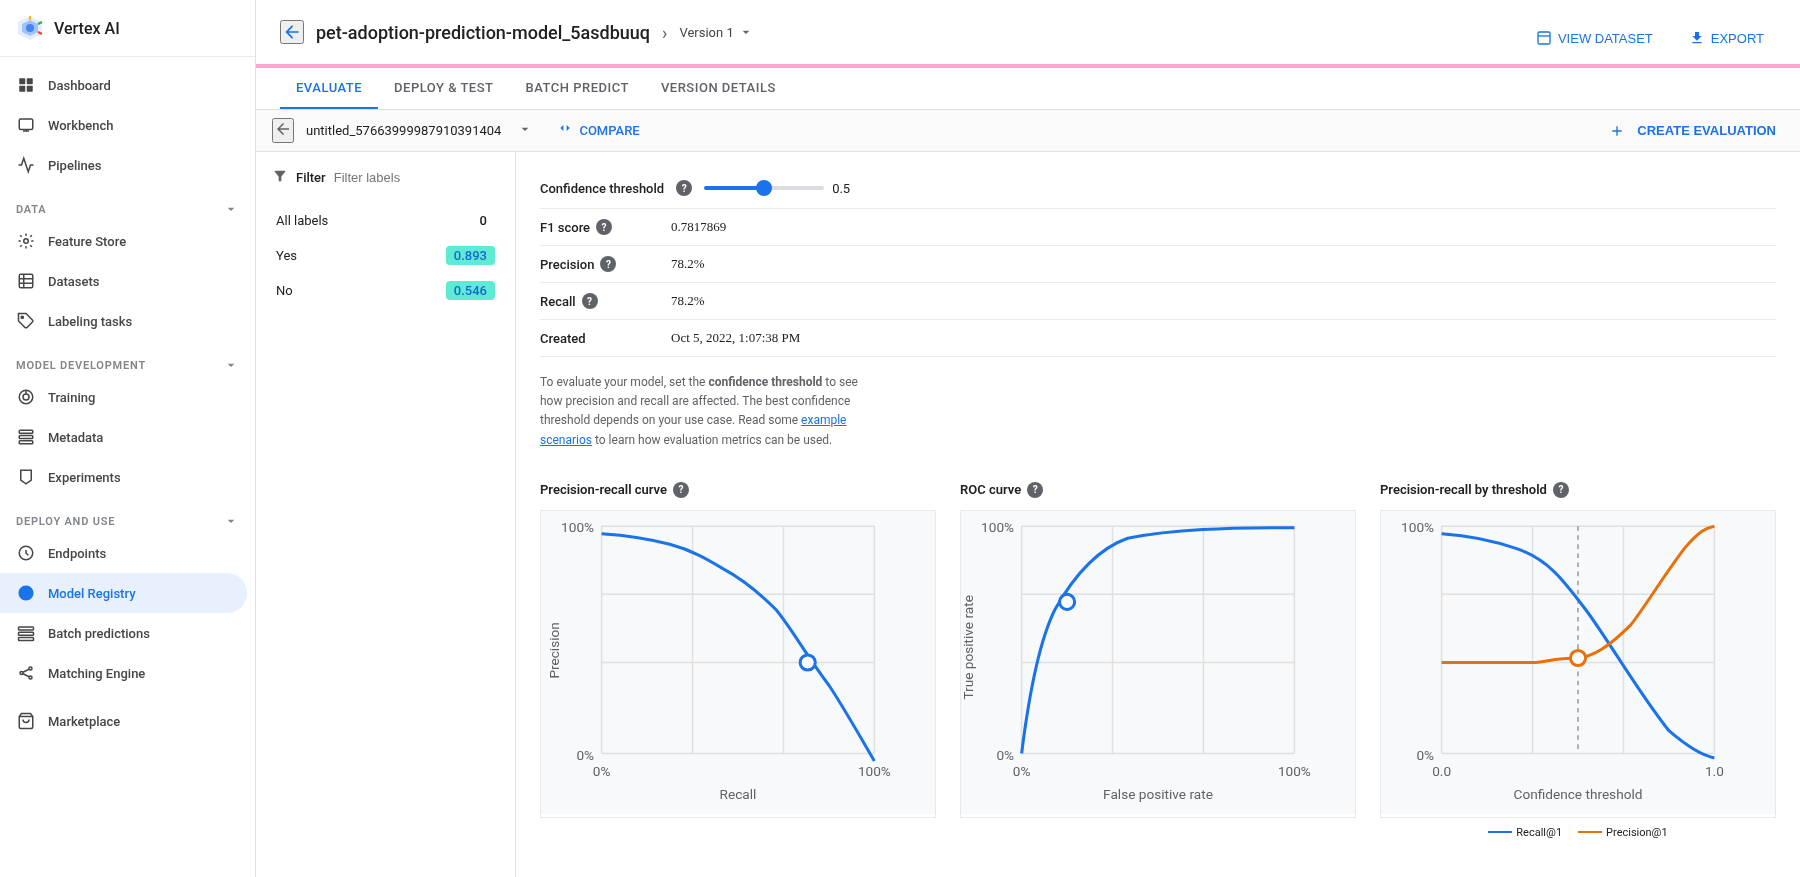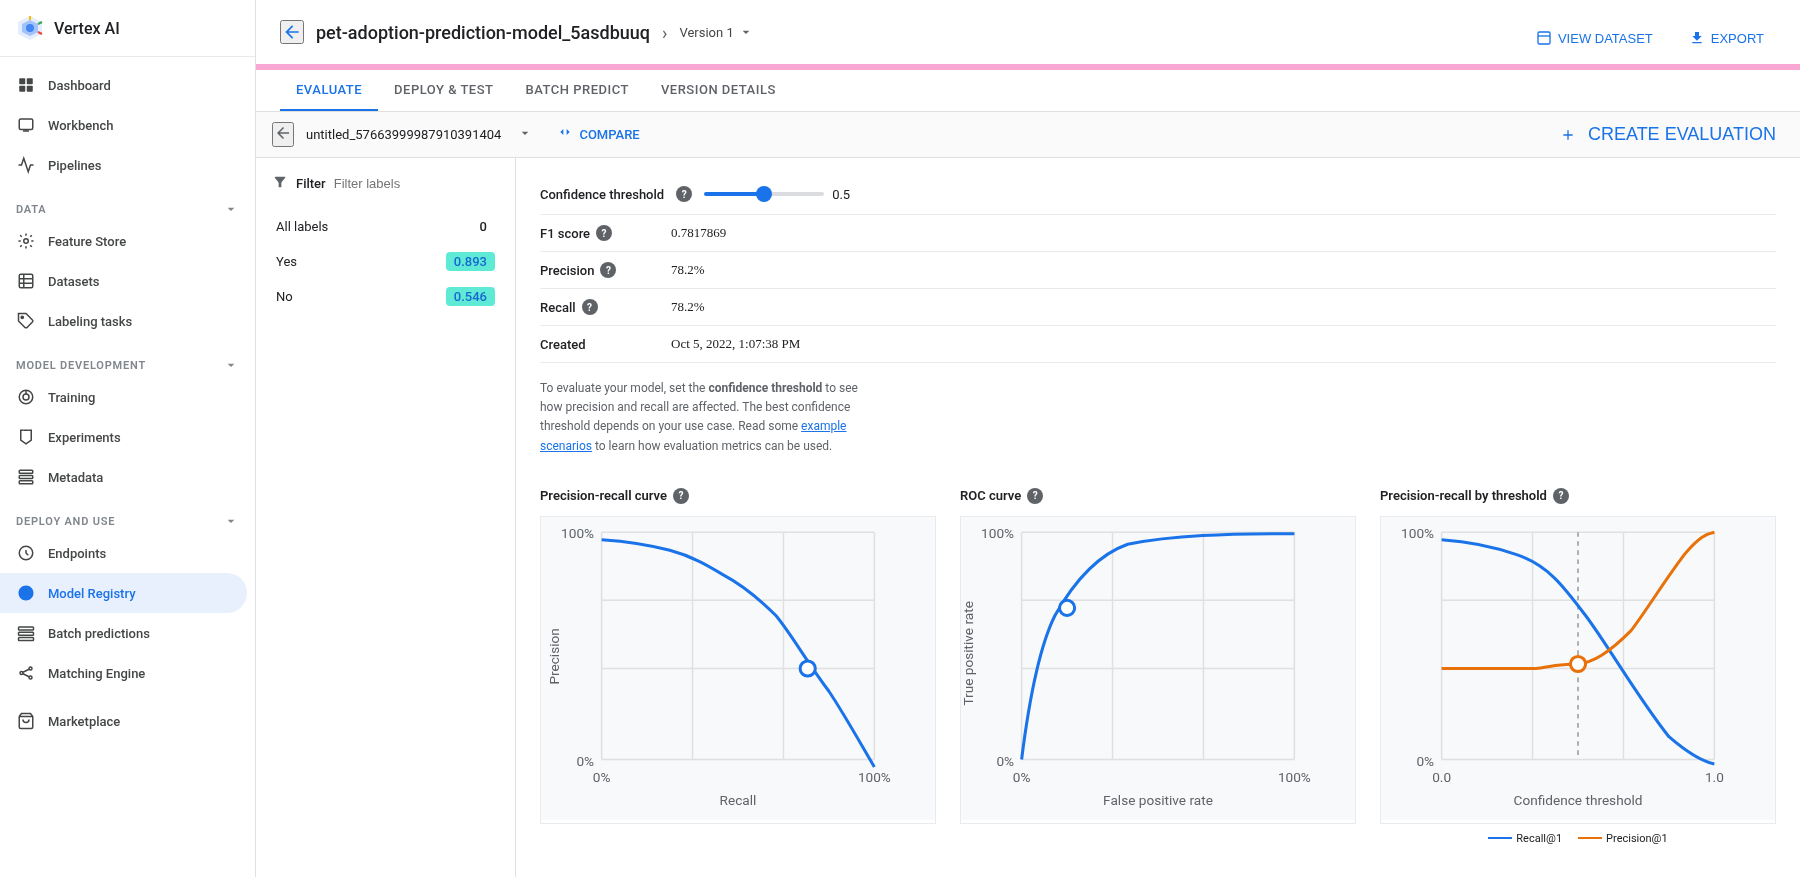--- a/index.html
+++ b/index.html
@@ -14,38 +14,38 @@
     .nav-item { display: flex; align-items: center; gap: 12px; padding: 10px 16px; cursor: pointer; border-radius: 0 24px 24px 0; margin-right: 8px; color: #444746; font-size: 13px; font-weight: 500; }
     .nav-item.active { background: #e8f0fe; color: #1a73e8; }
     .nav-section-title { font-size: 11px; font-weight: 600; color: #80868b; padding: 16px 16px 4px; letter-spacing: 0.8px; display: flex; align-items: center; justify-content: space-between; }
     .nav-icon { width: 20px; height: 20px; display: flex; align-items: center; justify-content: center; flex-shrink: 0; }
     .nav-icon svg { width: 18px; height: 18px; }
 
     
     .main { flex: 1; display: flex; flex-direction: column; overflow: hidden; }
 
     
-    .top-header { display: flex; align-items: center; padding: 12px 24px; border-bottom: 6px solid #f9a8d4; gap: 12px; min-height: 56px; }
+    .top-header { display: flex; align-items: center; padding: 12px 24px; border-bottom: 4px solid #f9a8d4; gap: 12px; min-height: 56px; }
     .back-btn { color: #1a73e8; cursor: pointer; display: flex; align-items: center; }
     .model-name { font-size: 18px; font-weight: 500; color: #202124; }
     .version-chip { display: flex; align-items: center; gap: 4px; color: #444746; font-size: 13px; cursor: pointer; }
     .header-actions { margin-left: auto; display: flex; gap: 12px; align-items: center; }
     .header-btn { display: flex; align-items: center; gap: 6px; color: #1a73e8; font-size: 13px; font-weight: 500; cursor: pointer; border: none; background: none; padding: 6px 12px; margin-top: 12px; }
 
     
     .tabs { display: flex; border-bottom: 1px solid #e0e0e0; padding: 0 24px; }
     .tab { padding: 12px 16px; font-size: 13px; font-weight: 500; color: #5f6368; cursor: pointer; border-bottom: 2px solid transparent; letter-spacing: 0.5px; }
     .tab.active { color: #1a73e8; border-bottom-color: #1a73e8; }
 
     
     .sub-header { display: flex; align-items: center; padding: 8px 16px; border-bottom: 1px solid #e0e0e0; gap: 12px; background: #fafafa; }
     .eval-back { color: #5f6368; cursor: pointer; }
     .eval-name { font-size: 13px; color: #202124; font-weight: 400; }
     .compare-btn { display: flex; align-items: center; gap: 6px; color: #1a73e8; font-size: 13px; font-weight: 500; cursor: pointer; padding: 4px 8px; }
-    .create-eval-btn { display: flex; align-items: center; gap: 12px; color: #1a73e8; font-size: 18px; font-weight: 400; cursor: pointer; padding: 4px 8px; border: none; background: none; margin-left: auto; }
+    .create-eval-btn { display: flex; align-items: center; gap: 12px; color: #1a73e8; font-size: 13px; font-weight: 700; cursor: pointer; padding: 4px 8px; border: none; background: none; margin-left: auto; }
 
     
     .content { display: flex; flex: 1; overflow: hidden; }
 
     
     .left-panel { width: 260px; min-width: 260px; border-right: 1px solid #e0e0e0; padding: 16px; overflow-y: auto; }
     .filter-bar { display: flex; align-items: center; gap: 8px; margin-bottom: 16px; }
     .filter-icon { color: #5f6368; }
     .filter-label { font-size: 13px; font-weight: 500; color: #202124; }
     .filter-input { border: none; outline: none; font-size: 13px; color: #5f6368; flex: 1; }
@@ -180,35 +180,35 @@
             <circle cx="12" cy="12" r="9"></circle>
             <circle cx="12" cy="12" r="4"></circle>
             <line x1="12" y1="3" x2="12" y2="8"></line>
           </svg>
       </span>
       <span>Training</span>
     </div>
     <div class="nav-item">
       <span class="nav-icon">
         <svg viewBox="0 0 24 24" fill="none" stroke="currentColor" stroke-width="2">
-            <path d="M9 3H5v13l7 5 7-5V3h-4"></path>
-            <line x1="9" y1="3" x2="15" y2="3"></line>
-          </svg>
-      </span>
-      <span>Experiments</span>
-    </div>
-    <div class="nav-item">
-      <span class="nav-icon">
-        <svg viewBox="0 0 24 24" fill="none" stroke="currentColor" stroke-width="2">
             <rect x="3" y="3" width="18" height="4" rx="1"></rect>
             <rect x="3" y="10" width="18" height="4" rx="1"></rect>
             <rect x="3" y="17" width="18" height="4" rx="1"></rect>
           </svg>
       </span>
       <span>Metadata</span>
+    </div>
+    <div class="nav-item">
+      <span class="nav-icon">
+        <svg viewBox="0 0 24 24" fill="none" stroke="currentColor" stroke-width="2">
+            <path d="M9 3H5v13l7 5 7-5V3h-4"></path>
+            <line x1="9" y1="3" x2="15" y2="3"></line>
+          </svg>
+      </span>
+      <span>Experiments</span>
     </div>
 
     <div class="nav-section-title">
       <span>DEPLOY AND USE</span>
       <svg width="16" height="16" viewBox="0 0 24 24" fill="currentColor">
           <path d="M7 10l5 5 5-5z"></path>
         </svg>
     </div>
     <div class="nav-item">
       <span class="nav-icon">

